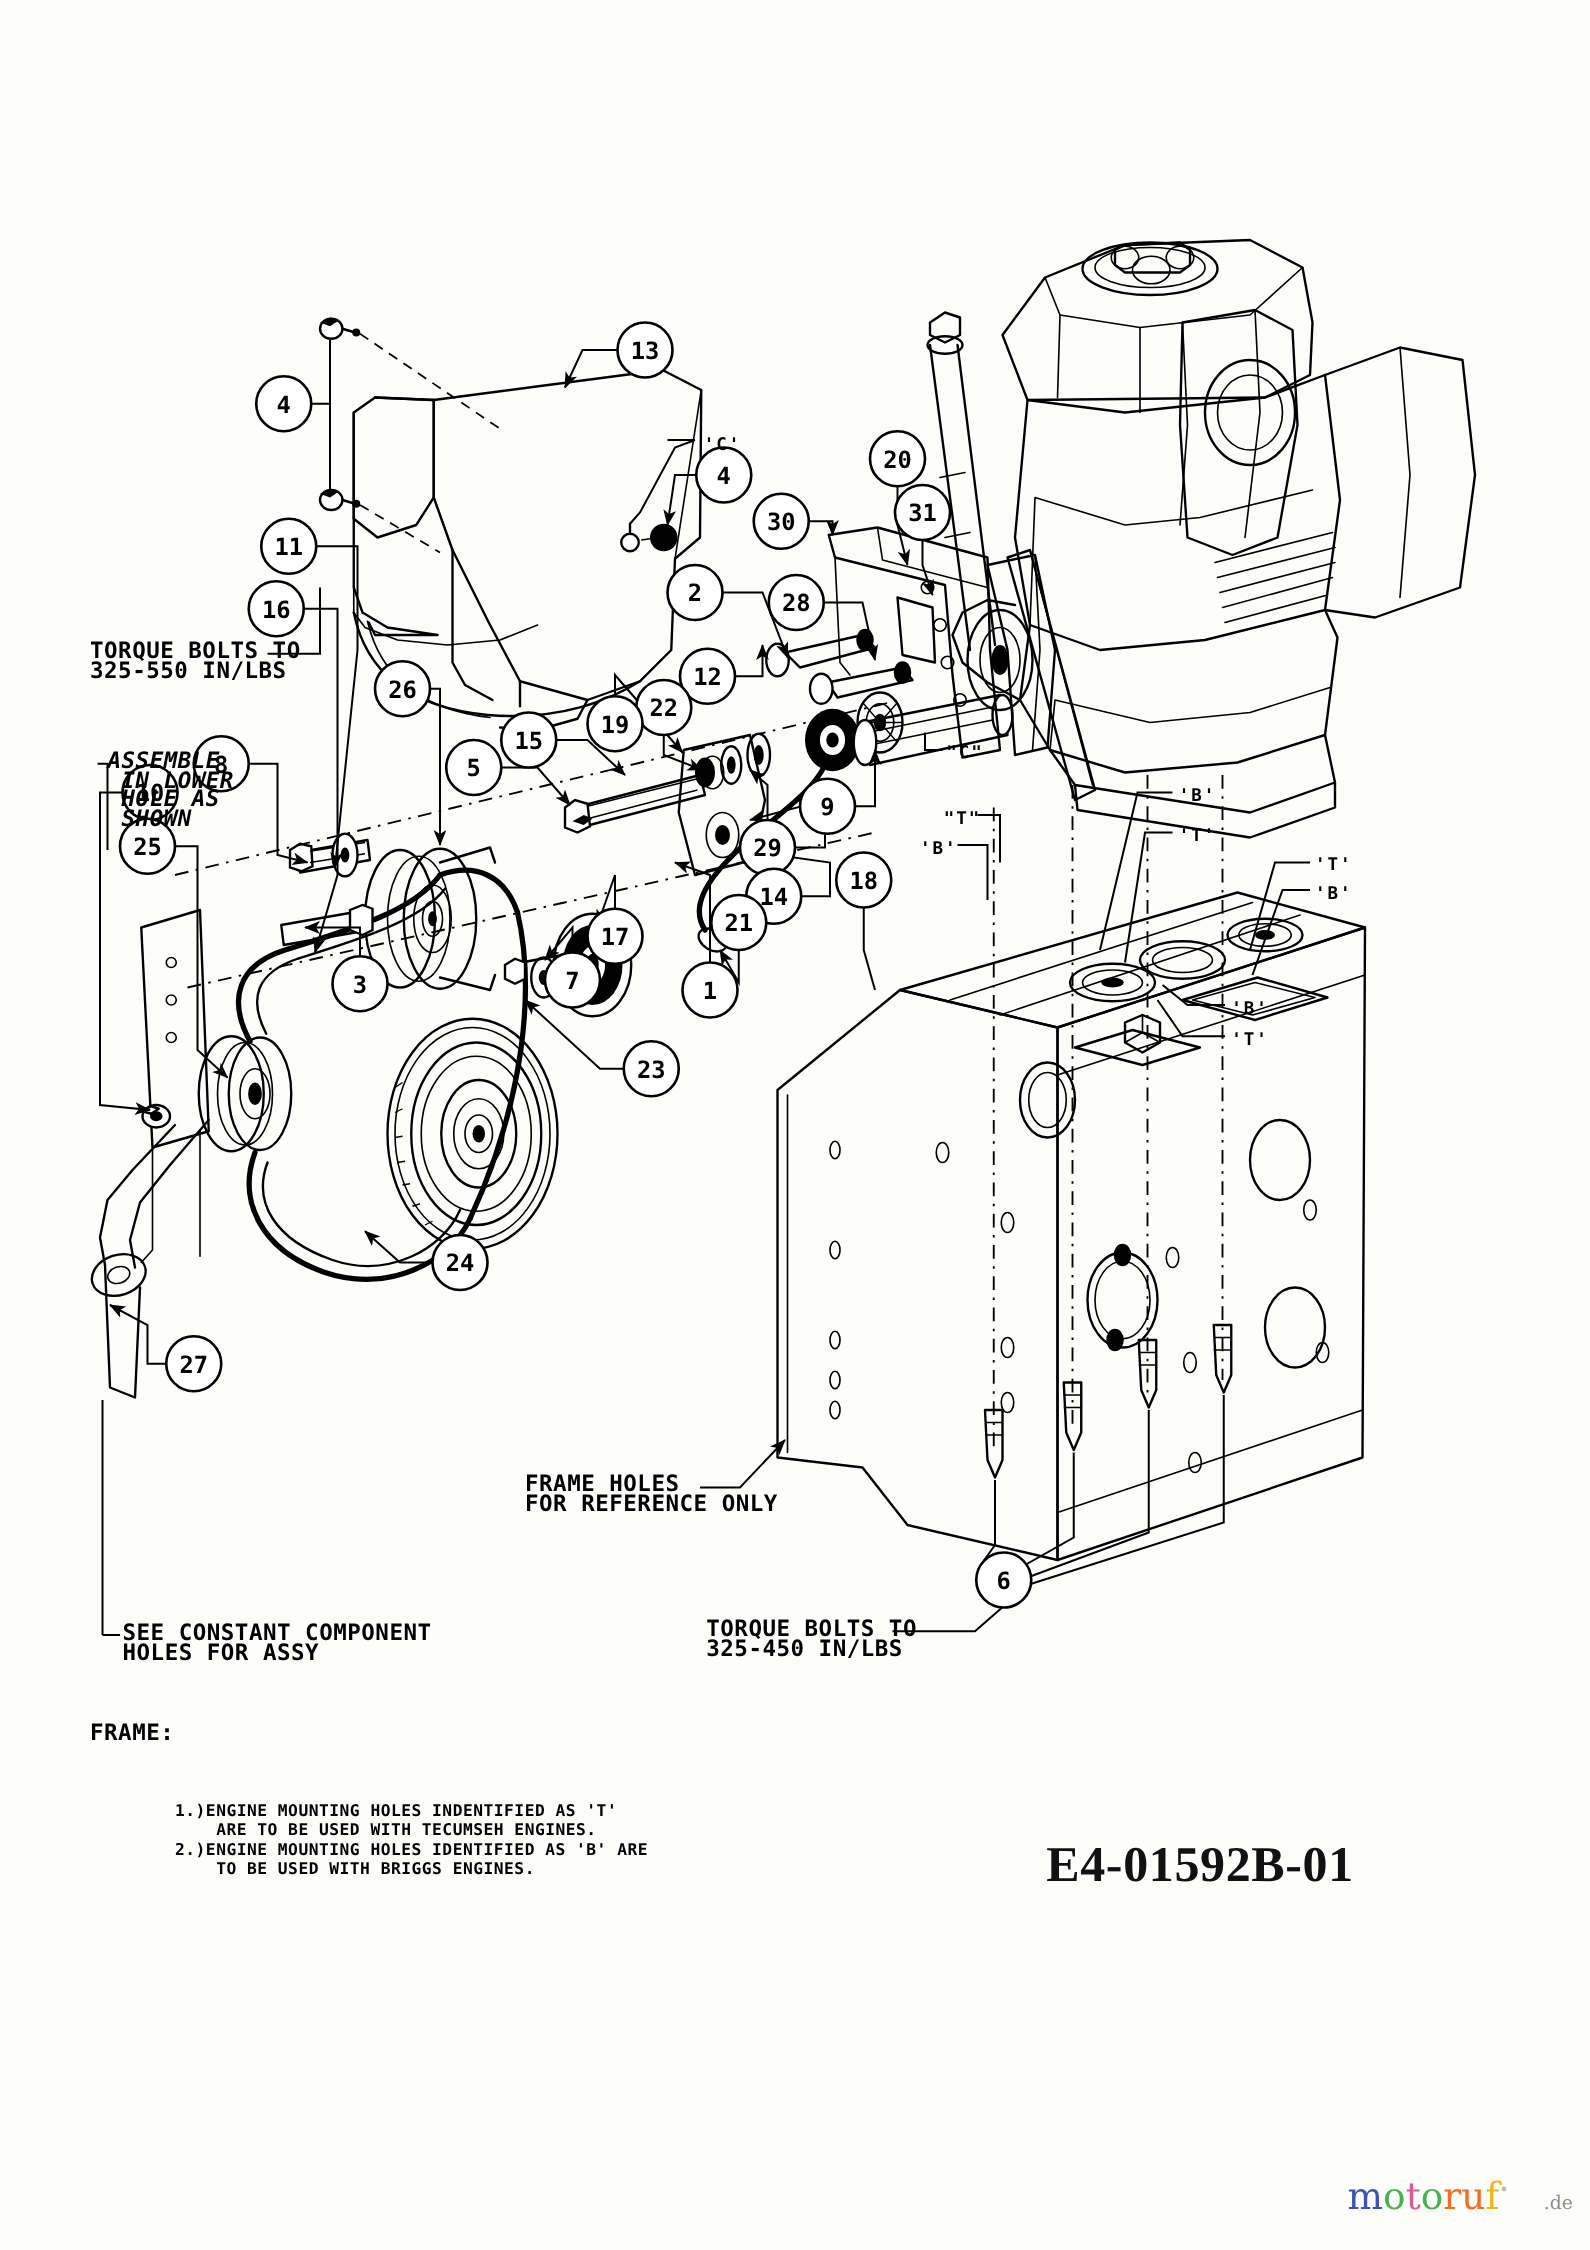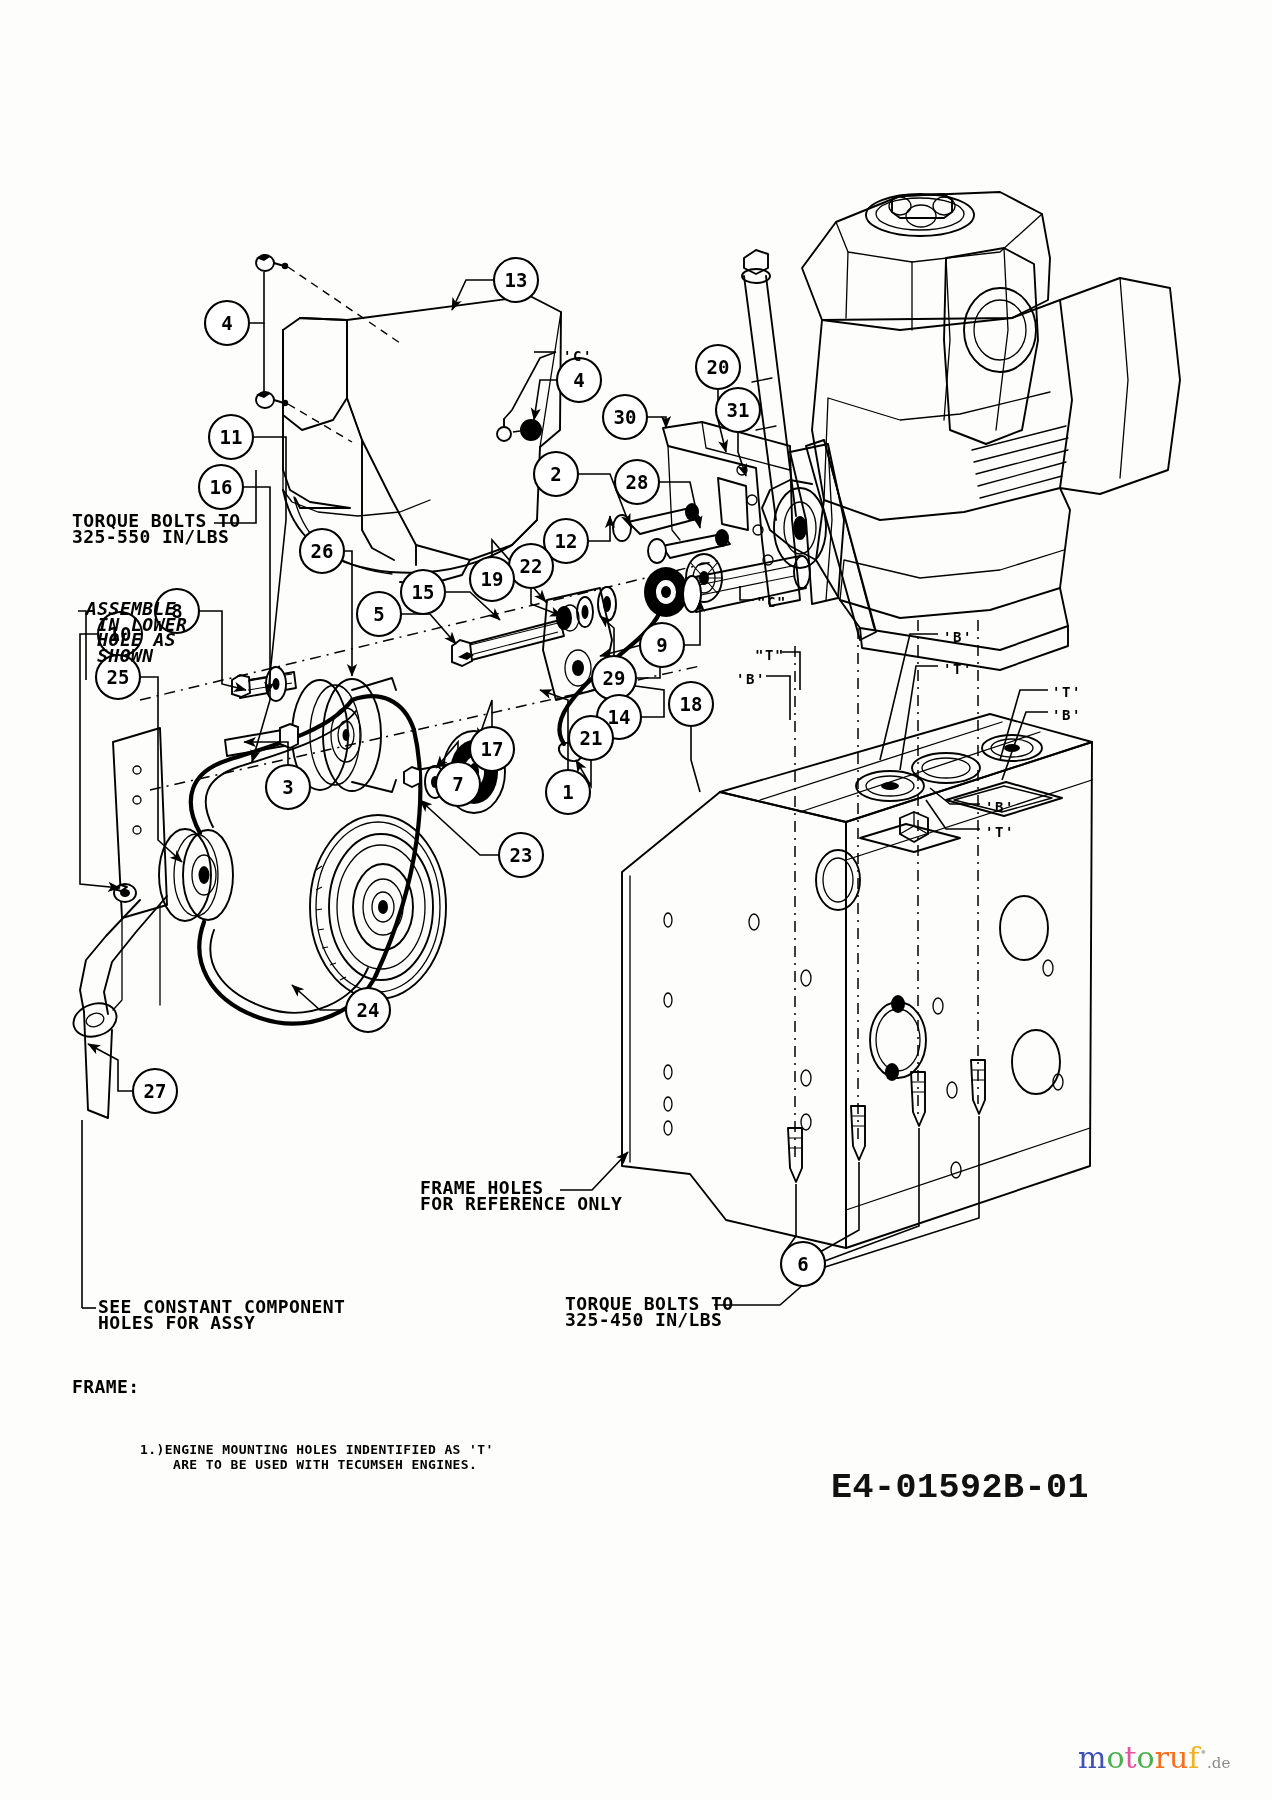--- a/index.html
+++ b/index.html
@@ -5,26 +5,26 @@
   html,body{margin:0;padding:0;background:#fff;}
   body{width:1272px;height:1800px;position:relative;overflow:hidden;
        font-family:"DejaVu Sans Mono",monospace;color:#000;}
   #sheet{position:absolute;left:0;top:0;width:1272px;height:1800px;background:#fdfdfb;}
   svg{position:absolute;left:0;top:0;}
   .note{position:absolute;font-family:"DejaVu Sans Mono",monospace;
         font-size:18px;line-height:15.5px;letter-spacing:0.4px;
         white-space:pre;color:#000;font-weight:700;}
   .tiny{font-size:13px;line-height:15px;margin-top:45px;}
   #drawno{position:absolute;left:800px;top:1468px;width:320px;
-          text-align:center;font-family:Liberation Mono, monospace;
-          font-size:35px;font-weight:700;letter-spacing:0.5px;color:#111;}
+          text-align:center;font-family:Liberation Serif, serif;
+          font-size:40px;font-weight:700;letter-spacing:0.5px;color:#111;}
   #wm{position:absolute;left:1078px;top:1738px;
       font-family:"DejaVu Serif",serif;font-size:30px;font-weight:400;
       letter-spacing:0px;line-height:30px;}
-  #wm .d{font-size:15px;color:#8a8a8a;letter-spacing:0px;}
+  #wm .d{font-size:15px;color:#8a8a8a;letter-spacing:0px;margin-left:28px;}
   #wm .dot{font-size:13px;color:#b9b9b9;vertical-align:super;}
 </style>
 </head>
 <body>
 
 <div id="sheet">
 
 <svg width="1272" height="1800" viewBox="0 0 1272 1800">
   <defs>
     <style>
@@ -599,20 +599,22 @@
 
 <div class="note" style="left:420px;top:1180px;">FRAME HOLES
 FOR REFERENCE ONLY</div>
 
 <div class="note" style="left:565px;top:1296px;">TORQUE BOLTS TO
 325-450 IN/LBS</div>
 
 <div class="note" style="left:72px;top:1379px;">FRAME:</div>
 <div class="note tiny" style="left:140px;top:1397px;">1.)ENGINE MOUNTING HOLES INDENTIFIED AS 'T'
     ARE TO BE USED WITH TECUMSEH ENGINES.</div>
+<div class="note tiny" style="left:140px;top:1428px;">2.)ENGINE MOUNTING HOLES IDENTIFIED AS 'B' ARE
+    TO BE USED WITH BRIGGS ENGINES.</div>
 
 <div id="hole-labels">
       <div class="note" style="left: 563px; top: 349px; font-size: 14px; letter-spacing: 1.6px;">'C'</div>
       <div class="note" style="left: 757px; top: 595px; font-size: 14px; letter-spacing: 1.6px;">"C"</div>
       <div class="note" style="left: 755px; top: 648px; font-size: 14px; letter-spacing: 1.6px;">"T"</div>
       <div class="note" style="left: 736px; top: 672px; font-size: 14px; letter-spacing: 1.6px;">'B'</div>
       <div class="note" style="left: 943px; top: 630px; font-size: 14px; letter-spacing: 1.6px;">'B'</div>
       <div class="note" style="left: 943px; top: 662px; font-size: 14px; letter-spacing: 1.6px;">'T'</div>
       <div class="note" style="left: 1052px; top: 685px; font-size: 14px; letter-spacing: 1.6px;">'T'</div>
       <div class="note" style="left: 1052px; top: 708px; font-size: 14px; letter-spacing: 1.6px;">'B'</div>

